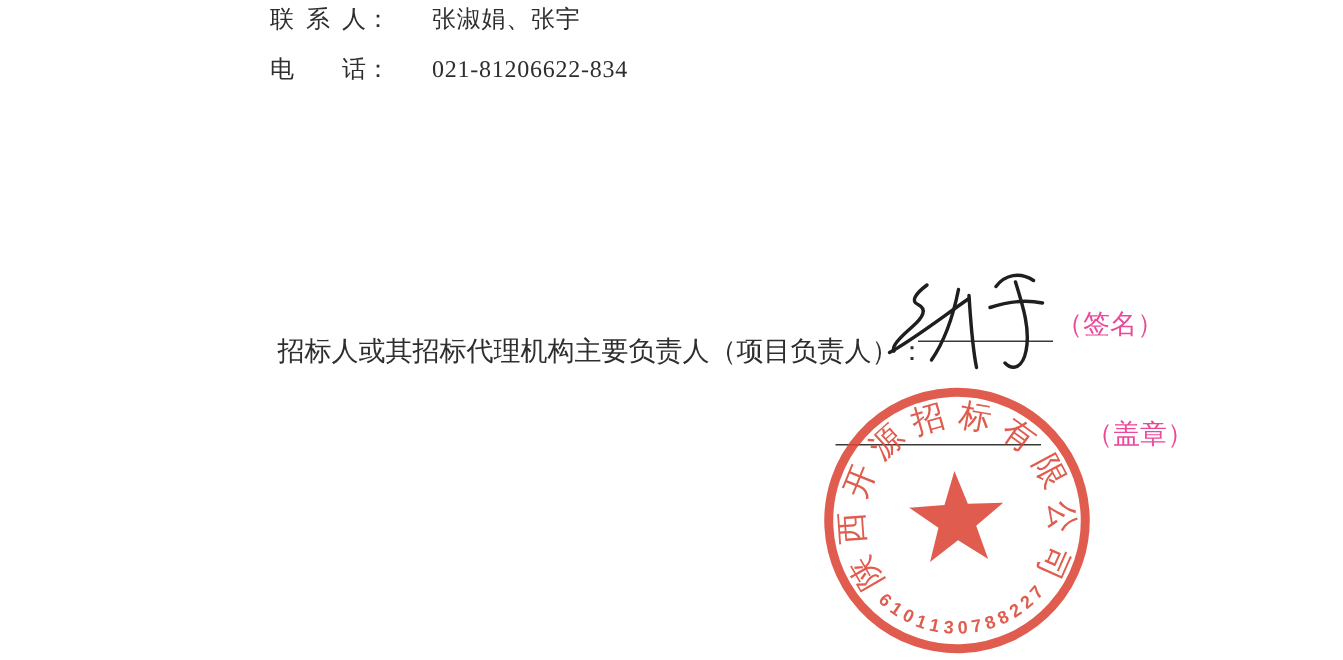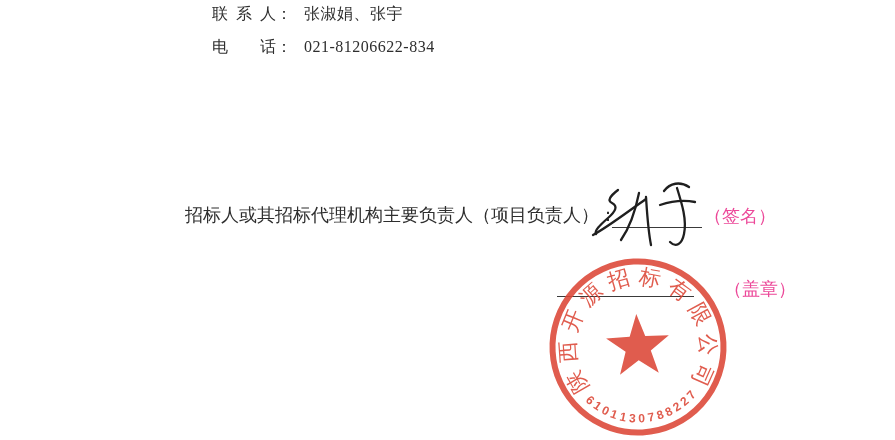--- a/index.html
+++ b/index.html
@@ -6,25 +6,25 @@
   .page{
     position:relative;
     width:895px;height:440px;
     background:#ffffff;
     overflow:hidden;
     font-family:"Liberation Serif","DejaVu Serif",serif;
     color:#2e2e2e;
   }
   
   .crow{position:absolute;left:180px;font-size:16px;line-height:21px;white-space:nowrap;color:#2e2e2e;}
-  .clabel{display:inline-block;width:64px;text-align:justify;text-align-last:justify;vertical-align:top;margin-left:32px;}
+  .clabel{display:inline-block;width:64px;text-align:justify;text-align-last:justify;vertical-align:top;}
   .colon{display:inline-block;vertical-align:top;}
-  .cvalue{display:inline-block;margin-left:12px;vertical-align:top;letter-spacing:0.5px;}
+  .cvalue{display:inline-block;margin-left:28px;vertical-align:top;letter-spacing:0.5px;}
   
-  .docline{position:absolute;font-size:18px;line-height:24px;white-space:nowrap;color:#2e2e2e;}
+  .docline{position:absolute;font-size:18px;line-height:24px;white-space:nowrap;color:#2e2e2e;margin-top:19px;}
   .underline{position:absolute;height:0;border-bottom:1.4px solid #3a3a3a;}
   .suffix{position:absolute;font-size:18px;line-height:24px;white-space:nowrap;color:#ec4899;}
   .sig-svg{position:absolute;left:590px;top:172px;width:125px;height:85px;z-index:3;}
   .sig-svg path{fill:none;stroke:#1f1f1f;stroke-width:2.3;stroke-linecap:round;stroke-linejoin:round;}
   .seal-svg{position:absolute;left:545px;top:254px;width:186px;height:186px;z-index:4;}
 </style>
 </head>
 <body>
 
 <div class="page">

